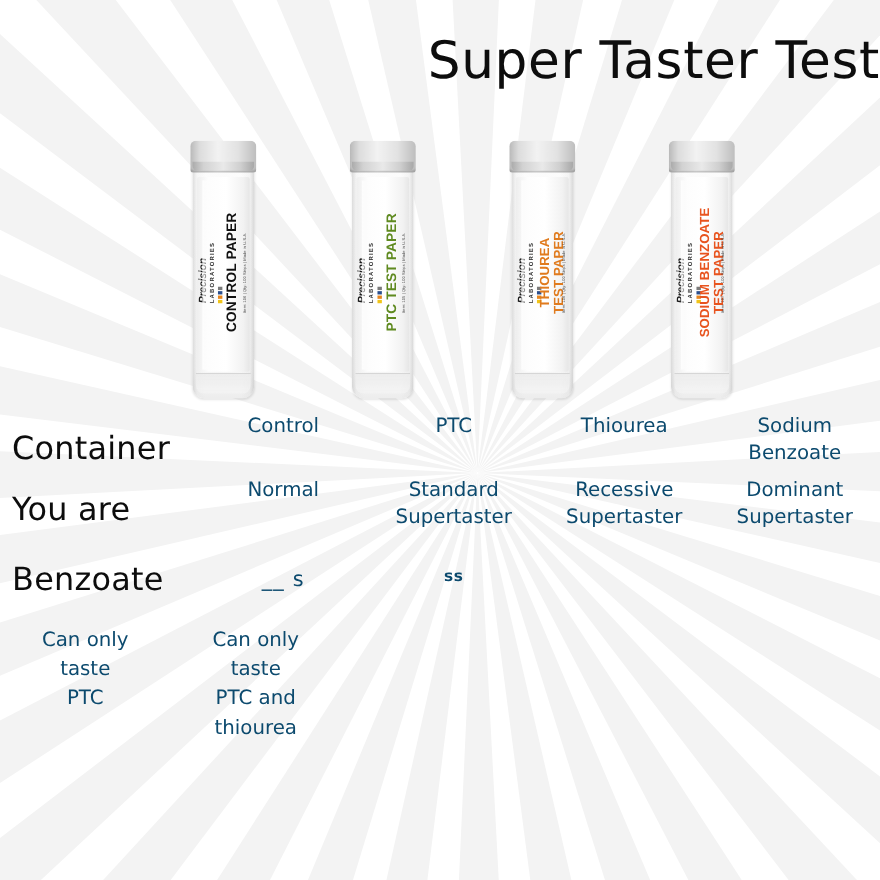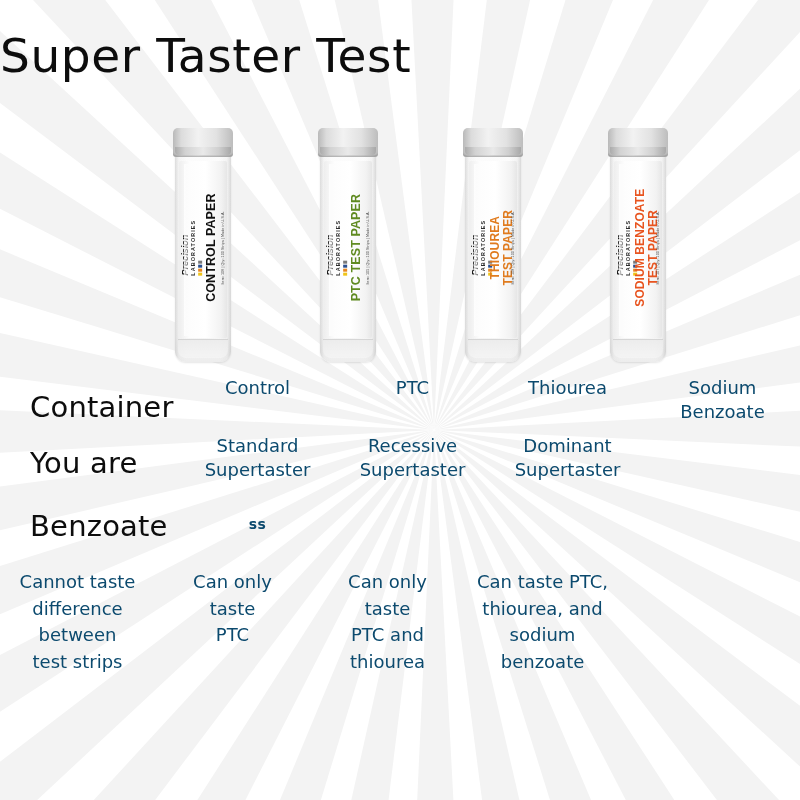--- a/index.html
+++ b/index.html
@@ -28,21 +28,21 @@
     width: 800px; height: 800px;
     z-index: 0;
     pointer-events: none;
   }
   
   #title {
     position: absolute;
     left: 0;
     top: 28px;
     width: 800px;
-    text-align: left;
+    text-align: right;
     font-size: 47px;
     letter-spacing: 0.6px;
     font-weight: 400;
     color: #0d0d0d;
     z-index: 5;
     font-family: "DejaVu Sans", sans-serif;
   }
   
   #products {
     position: absolute;
@@ -226,21 +226,21 @@
     width: 800px;
   }
   .rowlabel {
     width: 180px;
     flex: 0 0 180px;
     font-size: 29px;
     font-weight: 400;
     color: #0d0d0d;
     font-family: "DejaVu Sans", sans-serif;
     text-align: left;
-    padding-left: 30px;
+    padding-left: 11px;
     box-sizing: border-box;
     letter-spacing: 0.2px;
   }
   .cell {
     flex: 0 0 155px;
     width: 155px;
     text-align: center;
     font-size: 18px;
     line-height: 1.32;
     color: #0c4a6e;
@@ -435,31 +435,31 @@
     <div class="trow" id="row-container">
       <div class="rowlabel">Container</div>
       <div class="cell">Control</div>
       <div class="cell">PTC</div>
       <div class="cell">Thiourea</div>
       <div class="cell">Sodium<br>Benzoate</div>
     </div>
 
     <div class="trow" id="row-youare">
       <div class="rowlabel">You are</div>
+      <div class="cell">Normal</div>
       <div class="cell">Standard<br>Supertaster</div>
       <div class="cell">Recessive<br>Supertaster</div>
       <div class="cell">Dominant<br>Supertaster</div>
     </div>
 
     <div class="trow" id="row-genotype">
       <div class="rowlabel">Benzoate</div>
+      <div class="cell">__ s</div>
       <div class="cell small">ss</div>
     </div>
 
     <div class="trow" id="row-phenotype">
-      <div class="cell">Cannot taste<br>difference<br>between<br>test strips</div>
       <div class="cell">Can only<br>taste<br>PTC</div>
       <div class="cell">Can only<br>taste<br>PTC and<br>thiourea</div>
-      <div class="cell">Can taste PTC,<br>thiourea, and<br>sodium<br>benzoate</div>
     </div>
 
   </div>
 </div>
 
 </body></html>

